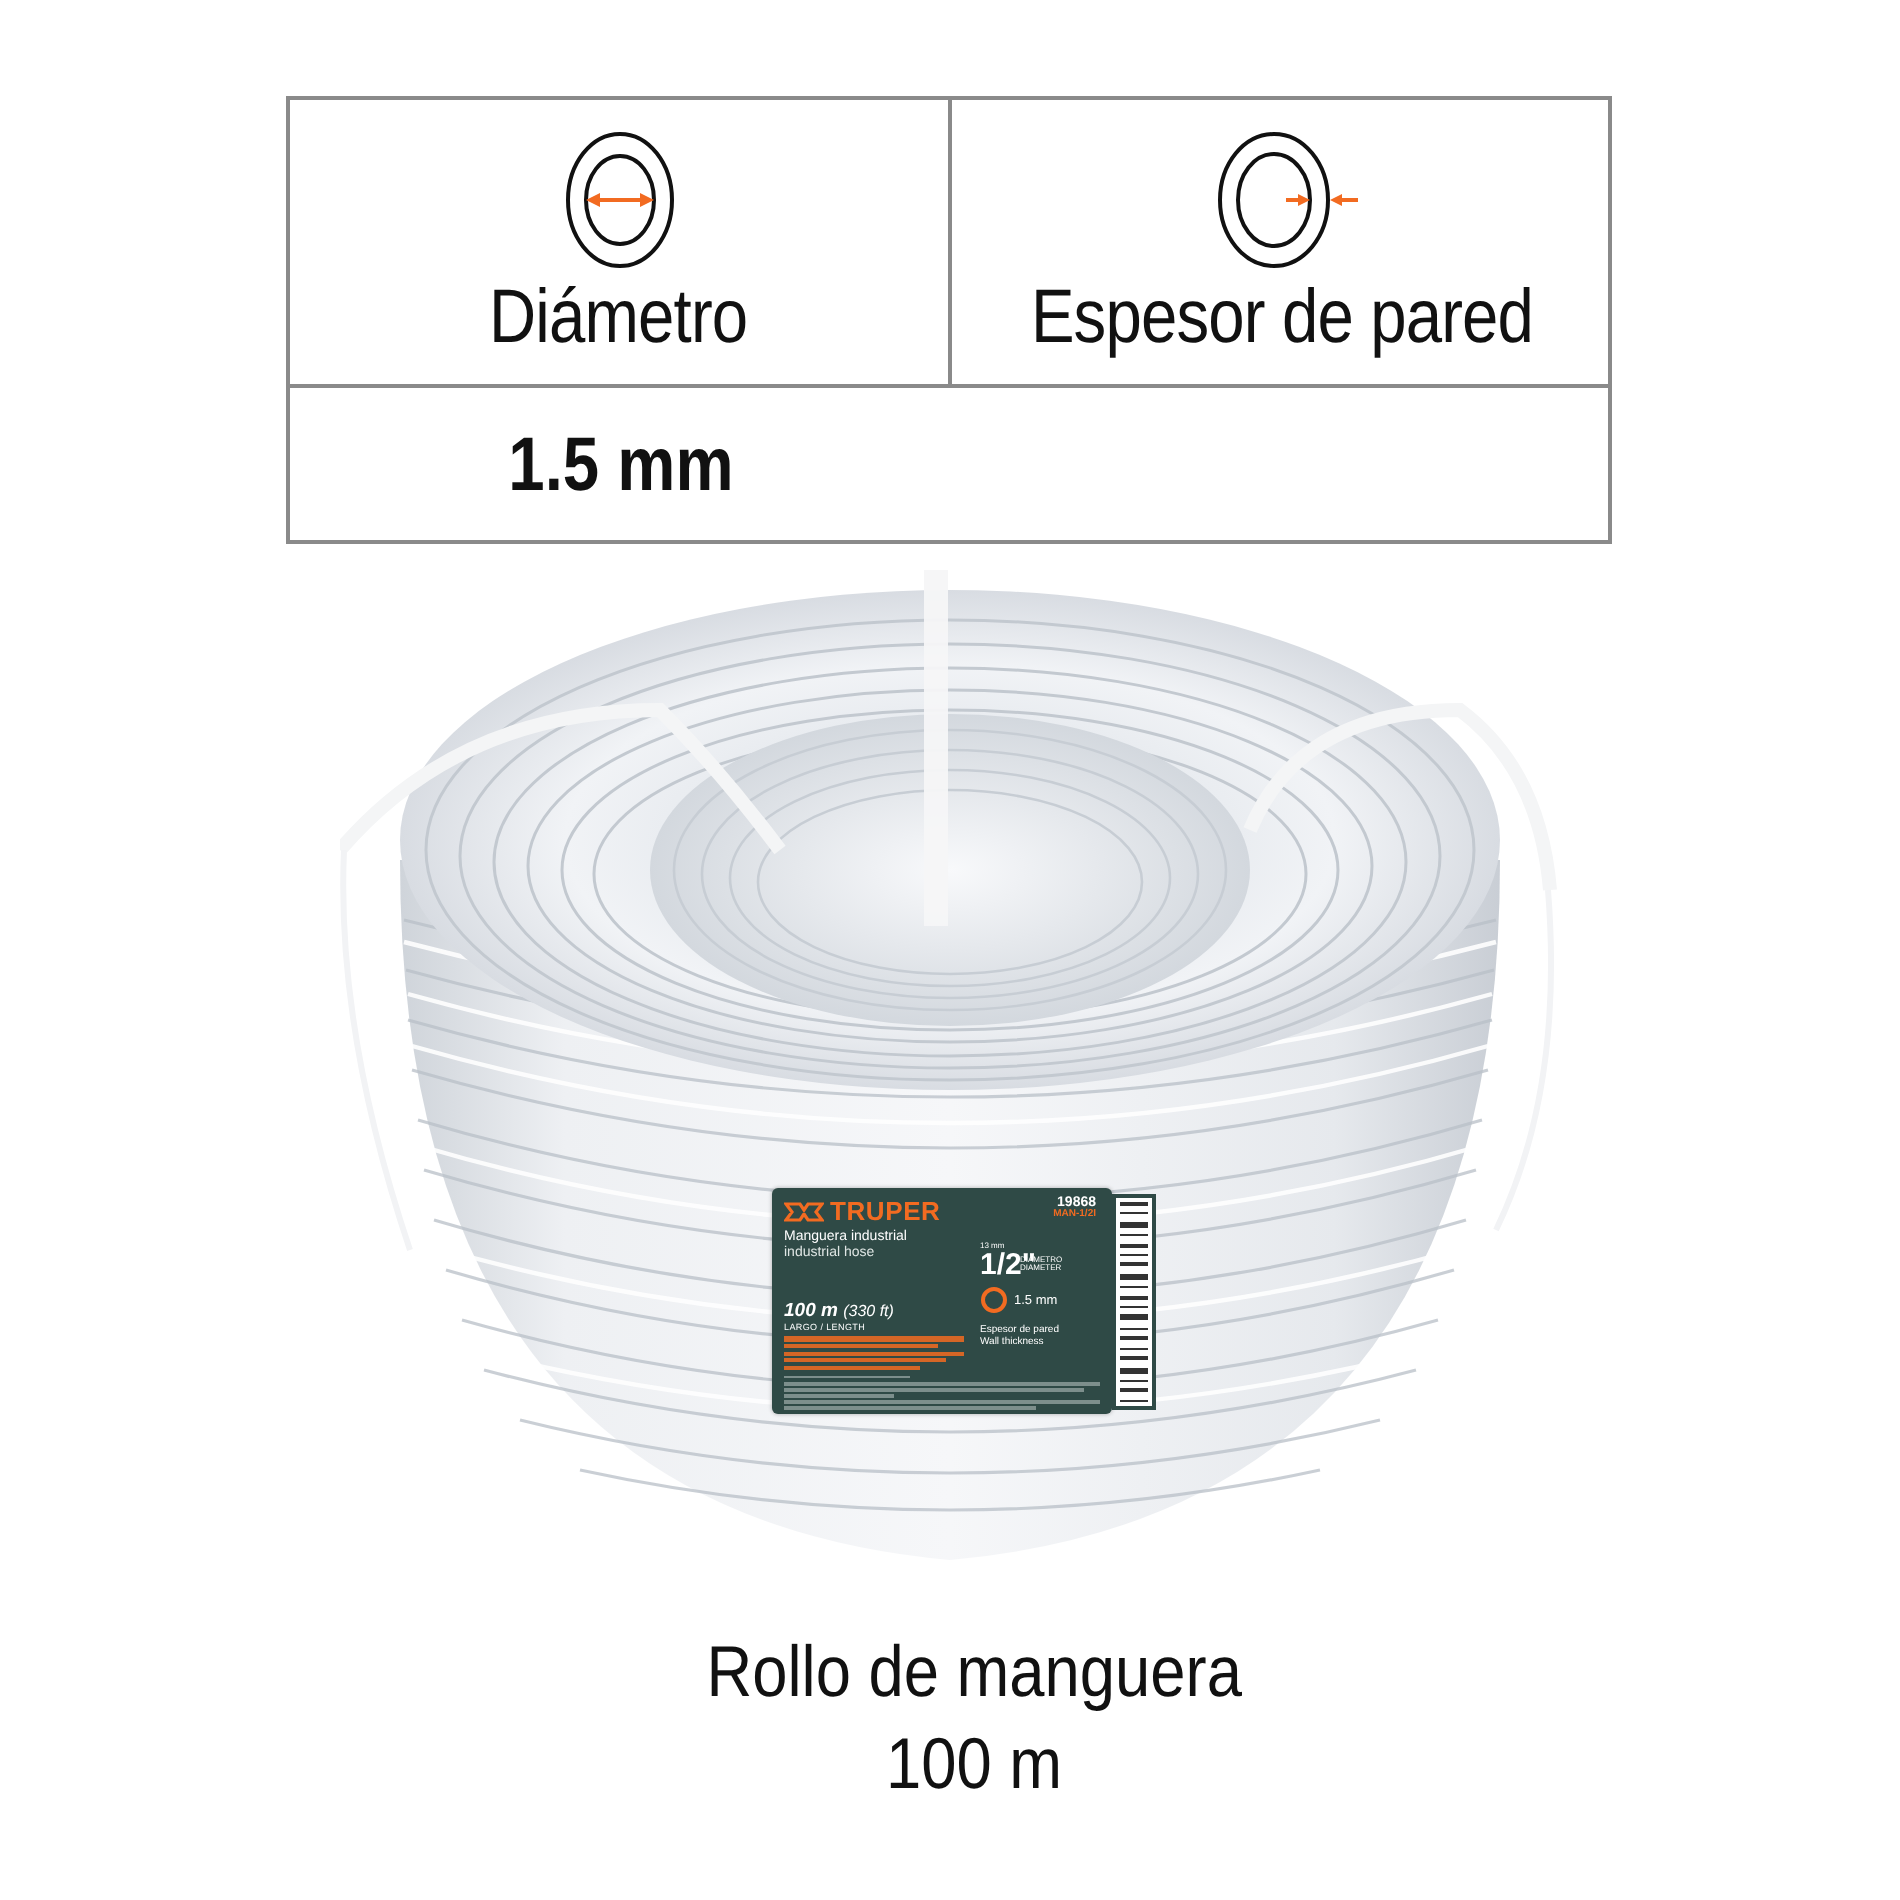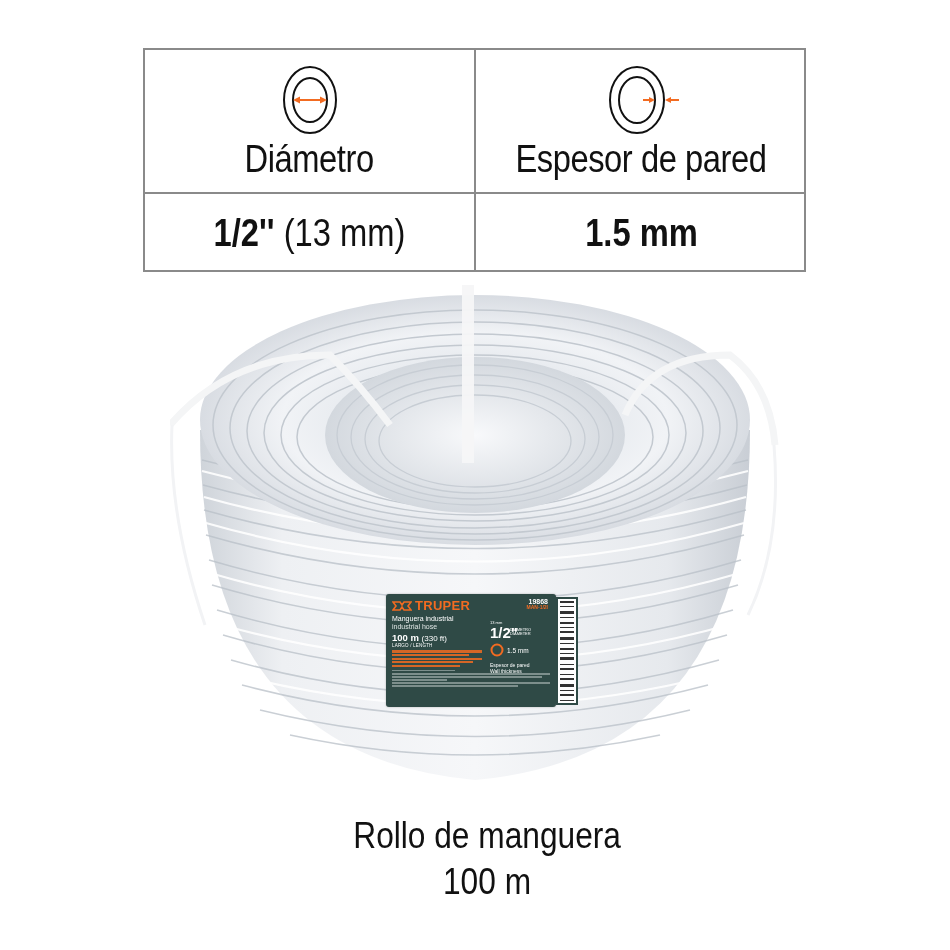--- a/index.html
+++ b/index.html
@@ -26,21 +26,21 @@
     .label {
       position: absolute; left: 386px; top: 594px; width: 170px; height: 113px;
       background: #2f4a46; border-radius: 3px; color: #fff; padding: 4px 6px;
       box-shadow: 0 0 2px rgba(0,0,0,0.3);
     }
     .label .brand { display: flex; align-items: center; gap: 3px; color: #f26b21; font-weight: 700; font-size: 13px; letter-spacing: 0.3px; text-align: center; }
     .label .sku { position: absolute; right: 8px; top: 4px; font-size: 7px; font-weight: 700; text-align: right; line-height: 1.05; }
     .label .sku .sub { color: #f26b21; font-size: 5px; }
     .label .t1 { font-size: 7px; margin-top: 2px; line-height: 1.1; }
     .label .t2 { font-size: 7px; color: #dfe6e4; line-height: 1.1; }
-    .label .len { font-size: 9.5px; font-weight: 700; margin-top: 2px; }
+    .label .len { font-size: 9.5px; font-weight: 700; margin-top: 20px; font-style: italic; }
     .label .len span { font-weight: 400; font-size: 8px; }
     .label .lenlbl { font-size: 4.5px; letter-spacing: 0.2px; }
     .label .orange-lines { margin-top: 2px; }
     .label .orange-lines div { height: 2.2px; background: #f26b21; margin: 1.4px 0; opacity: 0.85; }
     .label .fine div { height: 1.6px; background: #7d8f8c; margin: 1.5px 0; }
     .label .right-col { position: absolute; left: 104px; top: 26px; width: 62px; }
     .label .right-col .dia { font-size: 15px; font-weight: 700; line-height: 1; }
     .label .right-col .dia-lbl { position: absolute; left: 20px; top: 8px; font-size: 4px; line-height: 1.1; }
     .label .right-col .mm { font-size: 4px; }
     .label .wall { display: flex; align-items: center; gap: 3px; font-size: 6.5px; margin-top: 3px; }
@@ -76,26 +76,20 @@
   <div class="cell r1c2">
     <svg class="icon" width="100" height="72" viewBox="0 0 100 72" style="margin-left:16px">
       <ellipse cx="38" cy="36" rx="27" ry="33" fill="none" stroke="#111" stroke-width="2"></ellipse>
       <ellipse cx="38" cy="36" rx="18" ry="23" fill="none" stroke="#111" stroke-width="2"></ellipse>
       <line x1="44" y1="36" x2="52" y2="36" stroke="#f26b21" stroke-width="2"></line>
       <polygon points="56,36 50,33 50,39" fill="#f26b21"></polygon>
       <line x1="70" y1="36" x2="80" y2="36" stroke="#f26b21" stroke-width="2"></line>
       <polygon points="66,36 72,33 72,39" fill="#f26b21"></polygon>
     </svg>
     <div class="head">Espesor de pared</div>
-  </div>
-  <div class="cell r2c1">
-    <div class="val">
-      <b>1/2''</b>
-      <span class="light">(13 mm)</span>
-    </div>
   </div>
   <div class="cell r2c2">
     <div class="val">
       <b>1.5 mm</b>
     </div>
   </div>
 </div>
 
 <svg class="coil" viewBox="0 0 610 515">
   <defs>

